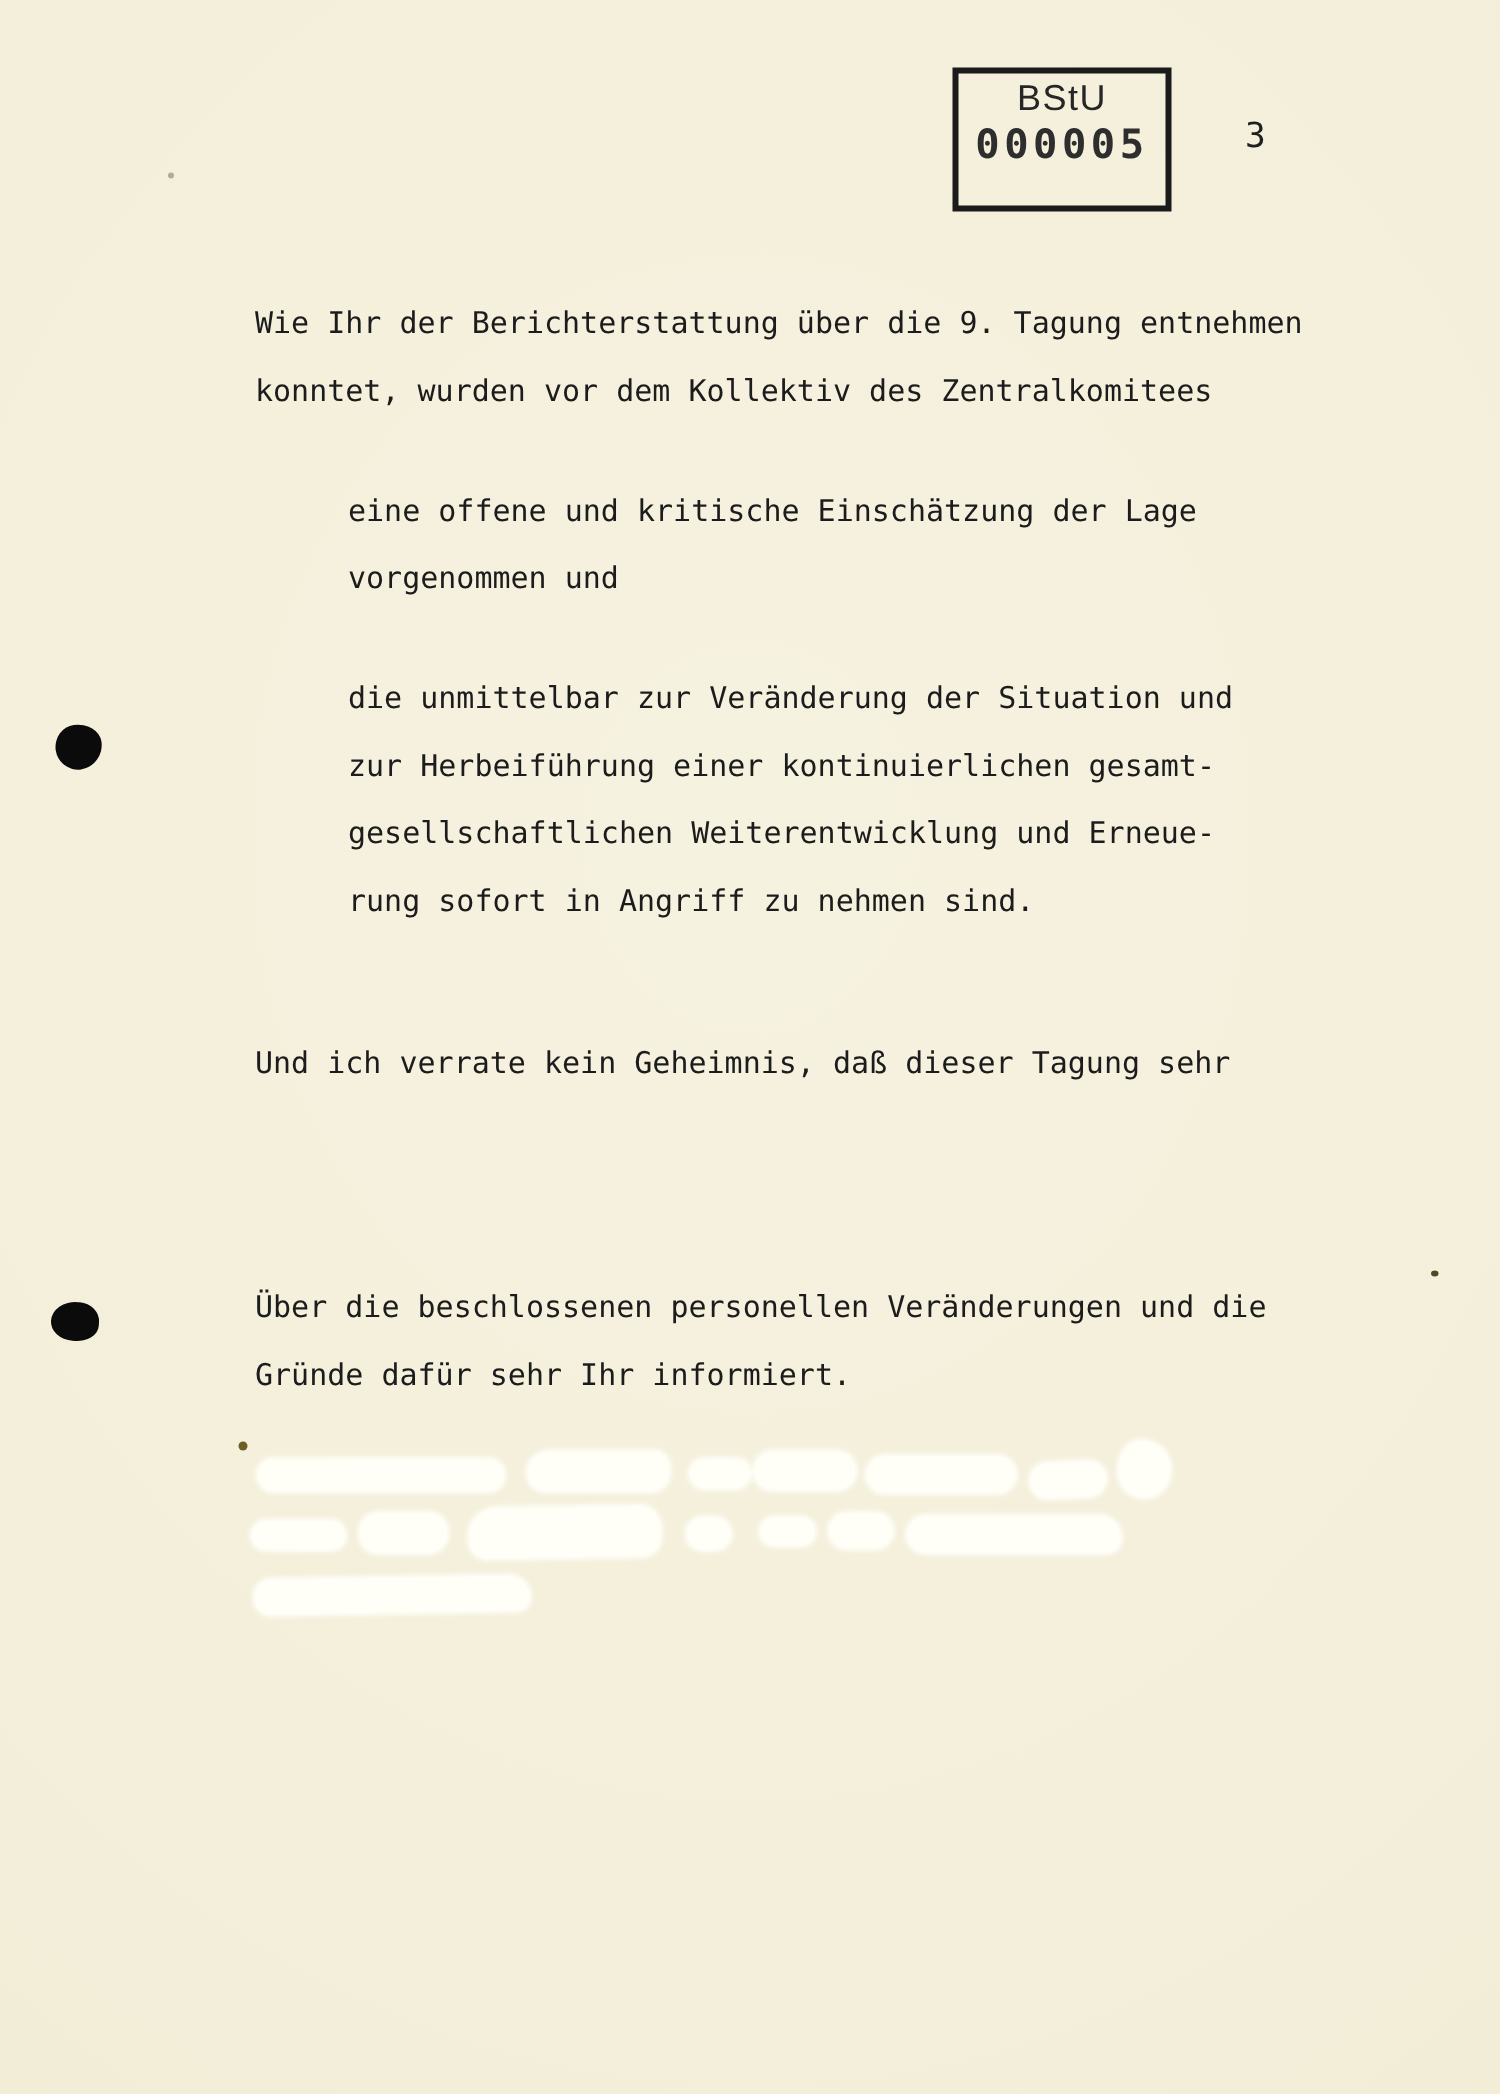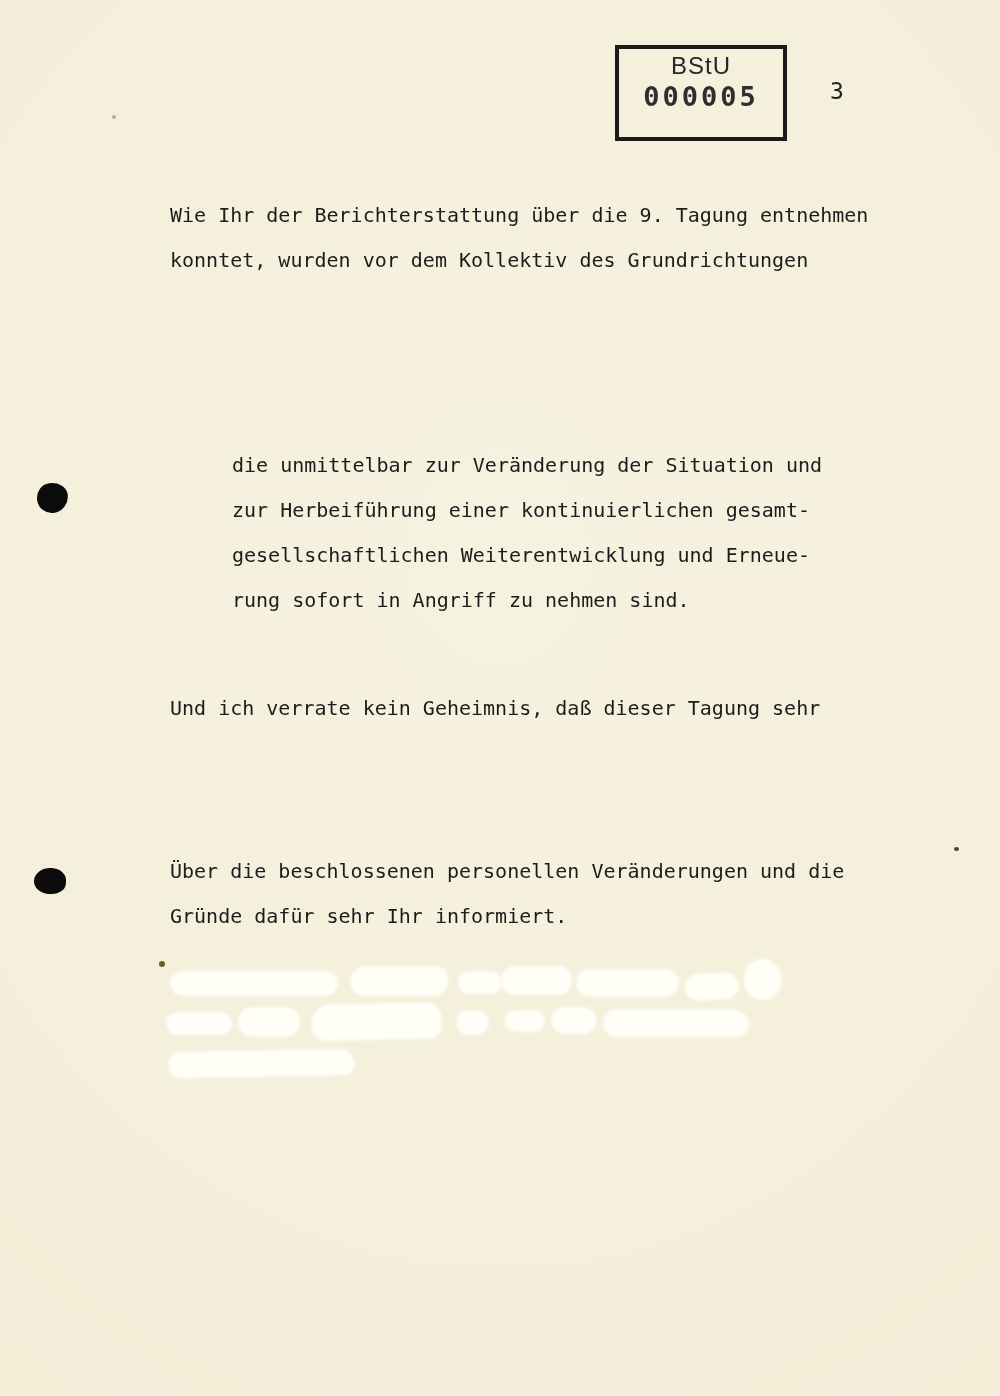--- a/index.html
+++ b/index.html
@@ -7,21 +7,21 @@
     position:relative;
     width:1000px;height:1396px;
     margin:0 auto;
     background:radial-gradient(120% 100% at 50% 40%, #f6f2e0 0%, #f3efda 55%, #eeead3 100%);
     overflow:hidden;
     font-family:"DejaVu Sans Mono", monospace;
     color:#1f1f1f;
   }
   
   .stamp{
-    position:absolute;left:615px;top:45px;width:172px;height:96px;
+    position:absolute;left:635px;top:45px;width:146px;height:96px;
     border:4px solid #1b1b1b;box-sizing:border-box;text-align:center;
   }
   .stamp-agency{
     font-family:"Liberation Sans", sans-serif;
     font-size:24px;letter-spacing:1px;color:#262626;margin-top:3px;
   }
   .stamp-serial{
     font-family:"DejaVu Sans Mono", monospace;
     font-size:27px;font-weight:bold;letter-spacing:3px;color:#2e2e2e;margin-top:1px;
   }
@@ -74,23 +74,27 @@
 
   <div class="stamp">
     <div class="stamp-agency">BStU</div>
     <div class="stamp-serial">000005</div>
   </div>
 
   <div class="page-number">3</div>
 
   <div class="para p1">
     <div class="line">Wie Ihr der Berichterstattung über die 9. Tagung entnehmen</div>
-    <div class="line">konntet, wurden vor dem Kollektiv des Grundrichtungen</div>
+    <div class="line">konntet, wurden vor dem Kollektiv des Zentralkomitees</div>
   </div>
 
+  <div class="para p2">
+    <div class="line">eine offene und kritische Einschätzung der Lage</div>
+    <div class="line">vorgenommen und</div>
+  </div>
 
   <div class="para p3">
     <div class="line">die unmittelbar zur Veränderung der Situation und</div>
     <div class="line">zur Herbeiführung einer kontinuierlichen gesamt-</div>
     <div class="line">gesellschaftlichen Weiterentwicklung und Erneue-</div>
     <div class="line">rung sofort in Angriff zu nehmen sind.</div>
   </div>
 
   <div class="para p4">
     <div class="line">Und ich verrate kein Geheimnis, daß dieser Tagung sehr</div>

